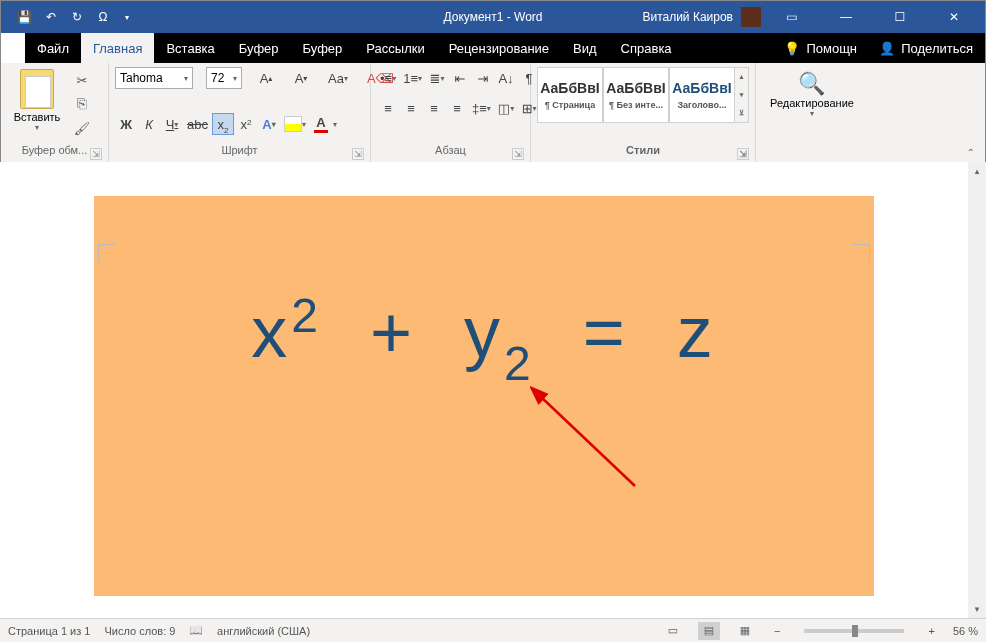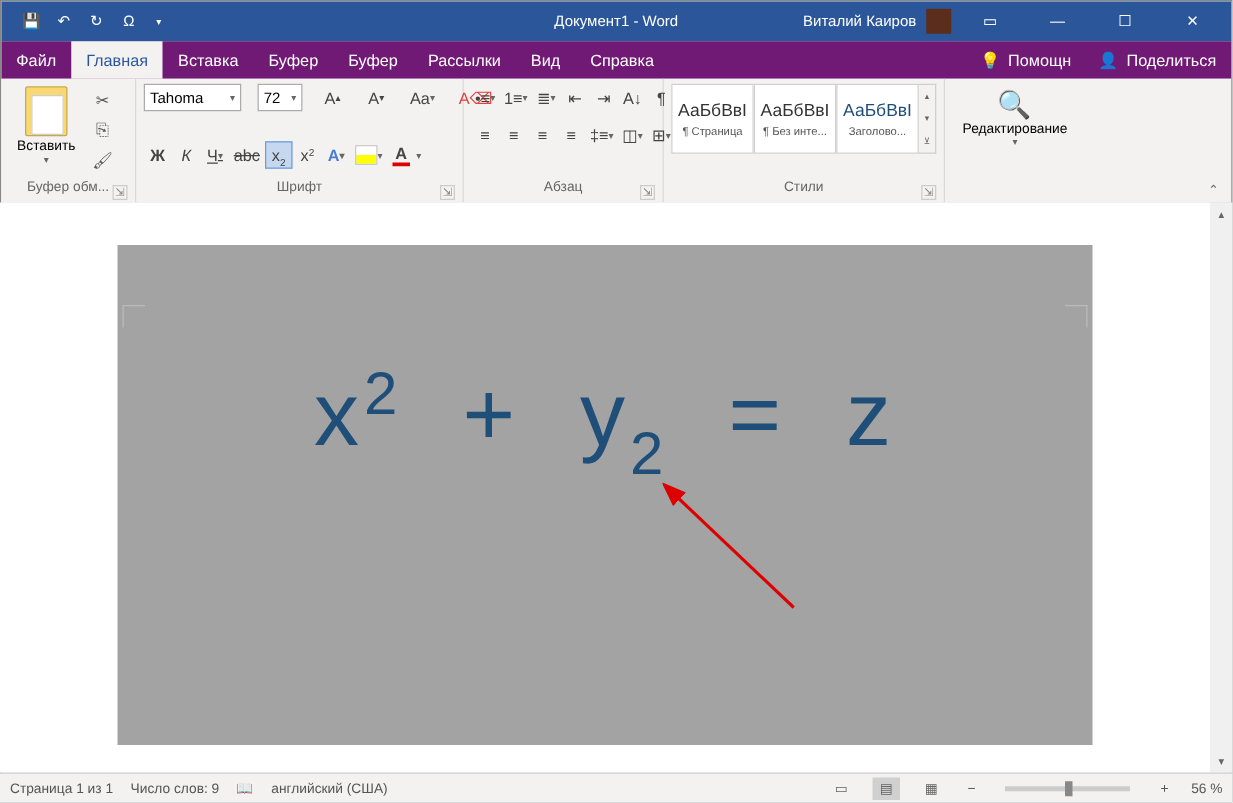--- a/index.html
+++ b/index.html
@@ -9,21 +9,21 @@
 .titlebar { height: 32px; background: #2b579a; display: flex; align-items: center; color: #fff; font-size: 12px; }
 .titlebar .qat { display: flex; align-items: center; gap: 10px; padding-left: 16px; }
 .titlebar .qat .qicon { width: 16px; height: 16px; display: flex; align-items: center; justify-content: center; cursor: pointer; }
 .titlebar .qat-arrow { margin-left: 4px; font-size: 8px; cursor: pointer; }
 .titlebar .doc-title { flex: 0 0 auto; position: absolute; left: 50%; transform: translateX(-50%); }
 .titlebar .user { margin-left: auto; display: flex; align-items: center; gap: 8px; padding-right: 8px; }
 .titlebar .avatar { width: 20px; height: 20px; background: #5a2e1a; }
 .titlebar .winbtn { width: 46px; height: 32px; display: flex; align-items: center; justify-content: center; cursor: pointer; }
 
 
-.tabs { height: 30px; background: #701a75; display: flex; align-items: stretch; color: #fff; font-size: 13px; }
+.tabs { height: 30px; background: #000000; display: flex; align-items: stretch; color: #fff; font-size: 13px; margin-left: 24px; }
 .tabs .tab { padding: 0 12px; display: flex; align-items: center; cursor: pointer; }
 .tabs .tab.active { background: #f3f2f1; color: #2b579a; }
 .tabs .spacer { flex: 1; }
 .tabs .help-sec { display: flex; align-items: center; gap: 6px; padding: 0 10px; cursor: pointer; }
 .tabs .share { display: flex; align-items: center; gap: 6px; padding: 0 12px; cursor: pointer; }
 
 
 .ribbon { height: 100px; background: #f3f2f1; border-bottom: 1px solid #d0d0d0; display: flex; position: relative; }
 .collapse-caret { position: absolute; right: 10px; bottom: 4px; font-size: 10px; color: #666; cursor: pointer; }
 .group { border-right: 1px solid #d9d9d9; display: flex; flex-direction: column; padding: 4px 6px 0 6px; }
@@ -55,41 +55,41 @@
 .text-effects { color: #4a7dd1; font-weight: bold; }
 .highlight-btn { background: linear-gradient(#fff 50%, #ffff00 50%); width: 18px; height: 16px; border: 1px solid #ccc; }
 .fontcolor-btn { display: flex; flex-direction: column; align-items: center; }
 .fontcolor-btn .bar { width: 14px; height: 3px; background: #d00; }
 
 
 .g-para { width: 160px; }
 .para-row { display: flex; align-items: center; gap: 1px; margin-bottom: 4px; }
 
 
-.g-styles { width: 225px; }
+.g-styles { width: 225px; font-weight: bold; }
 .styles-body { display: flex; gap: 0; }
 .style-box { width: 66px; height: 56px; border: 1px solid #d0d0d0; background: #fff; display: flex; flex-direction: column; align-items: center; justify-content: center; cursor: pointer; font-size: 10px; overflow: hidden; }
 .style-box .preview { font-size: 14px; color: #333; }
 .style-box.heading .preview { color: #1f4e79; }
 .style-box .name { font-size: 9px; color: #555; margin-top: 4px; white-space: nowrap; }
 .styles-more { width: 14px; height: 56px; border: 1px solid #d0d0d0; border-left: none; display: flex; flex-direction: column; cursor: pointer; font-size: 7px; color: #666; }
 .styles-more div { flex: 1; display: flex; align-items: center; justify-content: center; }
 
 
 .g-edit { width: 112px; }
 .edit-btn { display: flex; flex-direction: column; align-items: center; cursor: pointer; width: 100%; margin-top: 4px; }
 .edit-icon { font-size: 22px; color: #4472c4; }
 
 
 .doc-scroll { position: absolute; top: 162px; bottom: 24px; left: 0; right: 18px; background: #fff; overflow: hidden; }
 .scrollbar-v { position: absolute; top: 162px; bottom: 24px; right: 0; width: 18px; background: #f0f0f0; }
 .scrollbar-v .up, .scrollbar-v .down { height: 18px; display: flex; align-items: center; justify-content: center; font-size: 9px; color: #666; cursor: pointer; }
 .scrollbar-v .down { position: absolute; bottom: 0; width: 100%; }
 
-.page { width: 780px; margin: 34px auto 0 auto; background: #a3a3a3; position: relative; height: 400px; }
+.page { width: 780px; margin: 34px auto 0 auto; background: #fdba74; position: relative; height: 400px; }
 .crop-mark { position: absolute; width: 18px; height: 18px; }
 .crop-mark.tl { top: 48px; left: 4px; border-left: 1px solid #bbb; border-top: 1px solid #bbb; }
 .crop-mark.tr { top: 48px; right: 4px; border-right: 1px solid #bbb; border-top: 1px solid #bbb; }
 
 .equation { position: absolute; top: 92px; left: 0; right: 0; text-align: center; font-family: Tahoma, sans-serif; font-size: 72px; color: #1f4e79; letter-spacing: 4px; }
 .equation .supn { font-size: 48px; vertical-align: super; }
 .equation .subn { font-size: 48px; vertical-align: sub; position: relative; top: 8px; }
 
 .arrow-svg { position: absolute; top: 386px; left: 530px; pointer-events: none; }
 
@@ -124,20 +124,21 @@
   </div>
 </div>
 
 <div class="tabs">
   <div class="tab">Файл</div>
   <div class="tab active">Главная</div>
   <div class="tab">Вставка</div>
   <div class="tab">Буфер</div>
   <div class="tab">Буфер</div>
   <div class="tab">Рассылки</div>
+  <div class="tab">Рецензирование</div>
   <div class="tab">Вид</div>
   <div class="tab">Справка</div>
   <div class="spacer"></div>
   <div class="help-sec">
     <span>💡</span>
     <span>Помощн</span>
   </div>
   <div class="share">
     <span>👤</span>
     <span>Поделиться</span>

